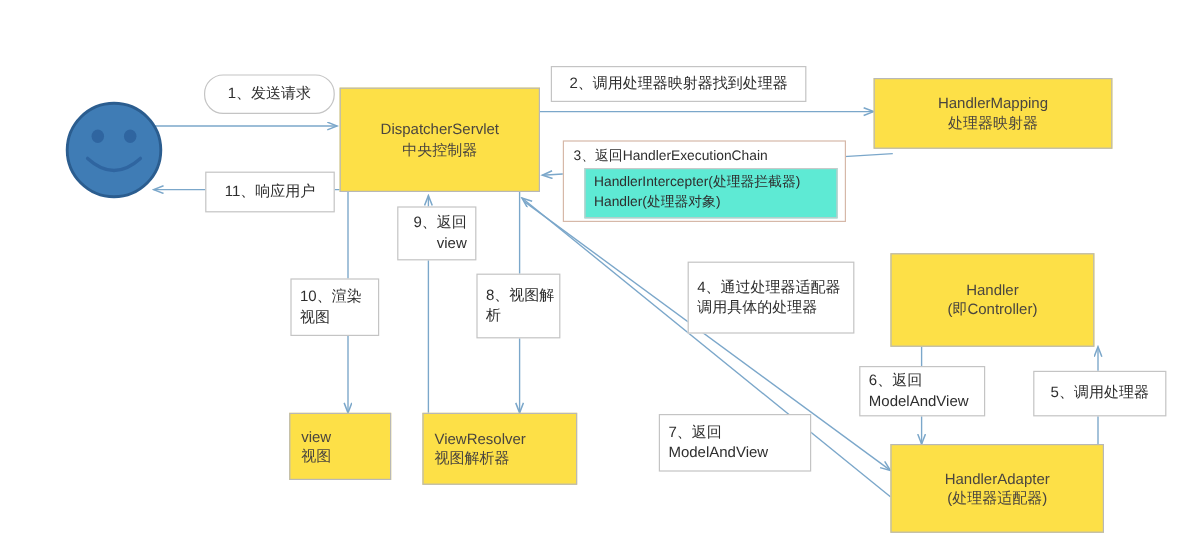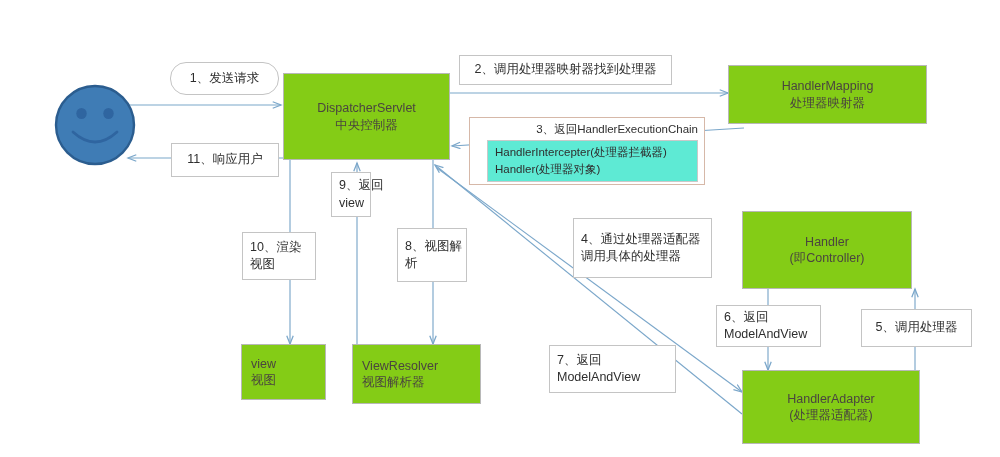--- a/index.html
+++ b/index.html
@@ -19,21 +19,21 @@
   svg#wires {
     position: absolute;
     left: 0; top: 0;
     width: 1000px;
     height: 457px;
     pointer-events: none;
   }
   .node {
     position: absolute;
     box-sizing: border-box;
-    background: #84cc16;
+    background: #fde047;
     border: 1px solid #b8b8b8;
     color: #3a3a3a;
     display: flex;
     flex-direction: column;
     align-items: center;
     justify-content: center;
     line-height: 1.32;
     z-index: 3;
   }
   .node .ln {
@@ -72,21 +72,20 @@
     border: 1px solid #d6b8a8;
     z-index: 4;
     padding: 4px 6px 6px 8px;
     color: #2e2e2e;
     font-size: 11.5px;
   }
   #label-3 .title {
     display: block;
     white-space: nowrap;
     margin-bottom: 3px;
-    text-align: right;
   }
   #label-3 .inner {
     box-sizing: border-box;
     border: 1px solid #c9c9c9;
     background: #5eead4;
     padding: 3px 7px 4px 7px;
     margin-left: 9px;
     line-height: 1.45;
   }
   #label-3 .inner .ln {
@@ -208,21 +207,21 @@
   <div class="label" style="left:549px; top:345px; width:127px; height:48px;text-align:center;">
     <span class="ln">7、返回</span>
     <span class="ln">ModelAndView</span>
   </div>
 
   <div class="label" style="left:397px; top:228px; width:70px; height:54px;">
     <span class="ln">8、视图解</span>
     <span class="ln">析</span>
   </div>
 
-  <div class="label" style="left:331px; top:172px; width:40px; height:45px;">
+  <div class="label" style="left:331px; top:172px; width:66px; height:45px;align-items:flex-end;">
     <span class="ln">9、返回</span>
     <span class="ln">view</span>
   </div>
 
   <div class="label" style="left:242px; top:232px; width:74px; height:48px;">
     <span class="ln">10、渲染</span>
     <span class="ln">视图</span>
   </div>
 
   <div class="label center" style="left:171px; top:143px; width:108px; height:34px;">

